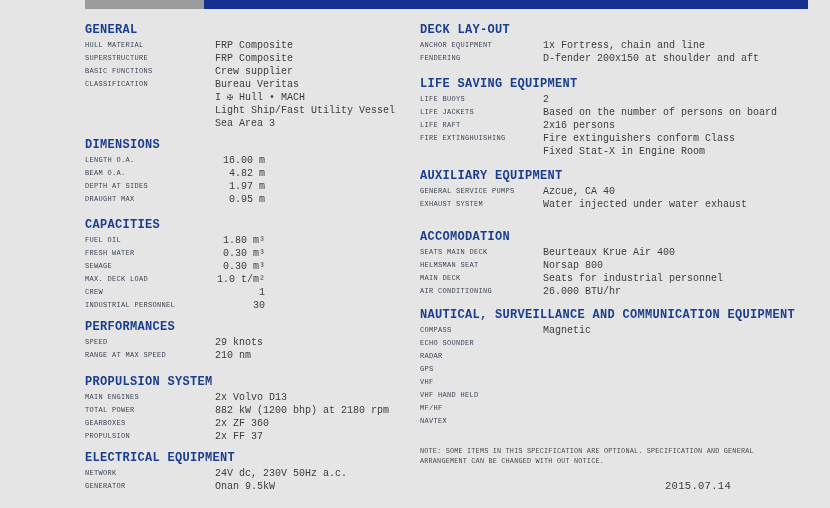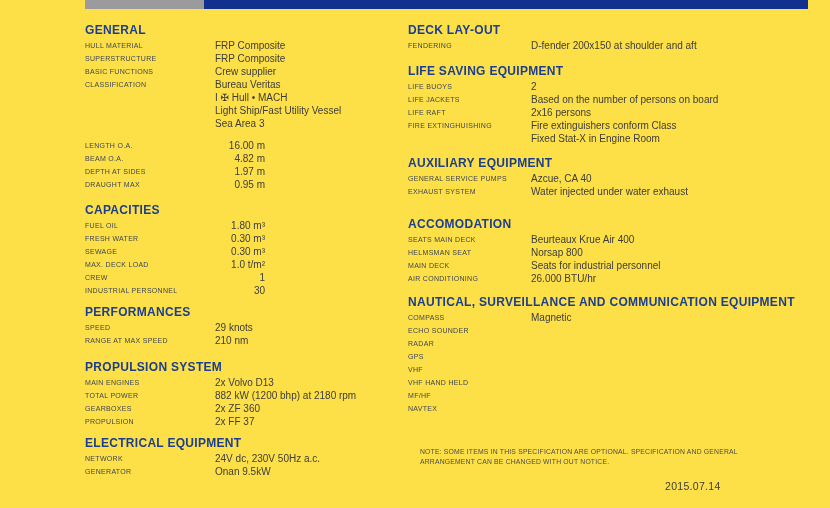--- a/index.html
+++ b/index.html
@@ -1,25 +1,25 @@
 <!DOCTYPE html>
 <html style="--blue: #1b3e8e;"><head>
 <meta charset="utf-8">
 <style>
   html,body{margin:0;padding:0;background:#ffffff;}
   .page{
-    position:relative;width:830px;height:508px;background:#fde047;overflow:hidden;
-    font-family:Liberation Sans, sans-serif;
+    position:relative;width:830px;height:508px;background:#e5e5e5;overflow:hidden;
+    font-family:Liberation Mono, monospace;
   }
   .bar{position:absolute;top:0;height:9px;}
   .bar-gray{left:85px;width:119px;}
   .bar-blue{left:204px;width:604px;}
   .col{position:absolute;top:24px;}
   .col-left{left:85px;width:330px;}
-  .col-right{left:408px;width:405px;}
+  .col-right{left:420px;width:405px;}
   .section-title{
     font-size:12px;font-weight:bold;color:var(--blue,#1b3e8e);
     letter-spacing:.3px;line-height:13px;margin-bottom:2px;white-space:nowrap;
   }
   .row{display:flex;min-height:13px;}
   .label{
     font-size:7px;color:#3d4656;letter-spacing:.3px;line-height:13px;
     flex:0 0 auto;white-space:nowrap;
   }
   .col-left .label{width:130px;}
@@ -76,20 +76,21 @@
           <div class="label">CLASSIFICATION</div>
           <div class="value">
             <div class="vline">Bureau Veritas</div>
             <div class="vline">I ✠ Hull • MACH</div>
             <div class="vline">Light Ship/Fast Utility Vessel</div>
             <div class="vline">Sea Area 3</div>
           </div>
         </div>
       </div>
       <div class="section">
+        <div class="section-title">DIMENSIONS</div>
         <div class="row">
           <div class="label">LENGTH O.A.</div>
           <div class="value num">
             <div class="vline">16.00 m</div>
           </div>
         </div>
         <div class="row">
           <div class="label">BEAM O.A.</div>
           <div class="value num">
             <div class="vline">4.82 m</div>
@@ -201,20 +202,26 @@
           <div class="label">GENERATOR</div>
           <div class="value">
             <div class="vline">Onan 9.5kW</div>
           </div>
         </div>
       </div>
     </div>
   <div class="col col-right" id="col-right">
       <div class="section">
         <div class="section-title">DECK LAY-OUT</div>
+        <div class="row">
+          <div class="label">ANCHOR EQUIPMENT</div>
+          <div class="value">
+            <div class="vline">1x Fortress, chain and line</div>
+          </div>
+        </div>
         <div class="row">
           <div class="label">FENDERING</div>
           <div class="value">
             <div class="vline">D-fender 200x150 at shoulder and aft</div>
           </div>
         </div>
       </div>
       <div class="section">
         <div class="section-title">LIFE SAVING EQUIPMENT</div>
         <div class="row">

